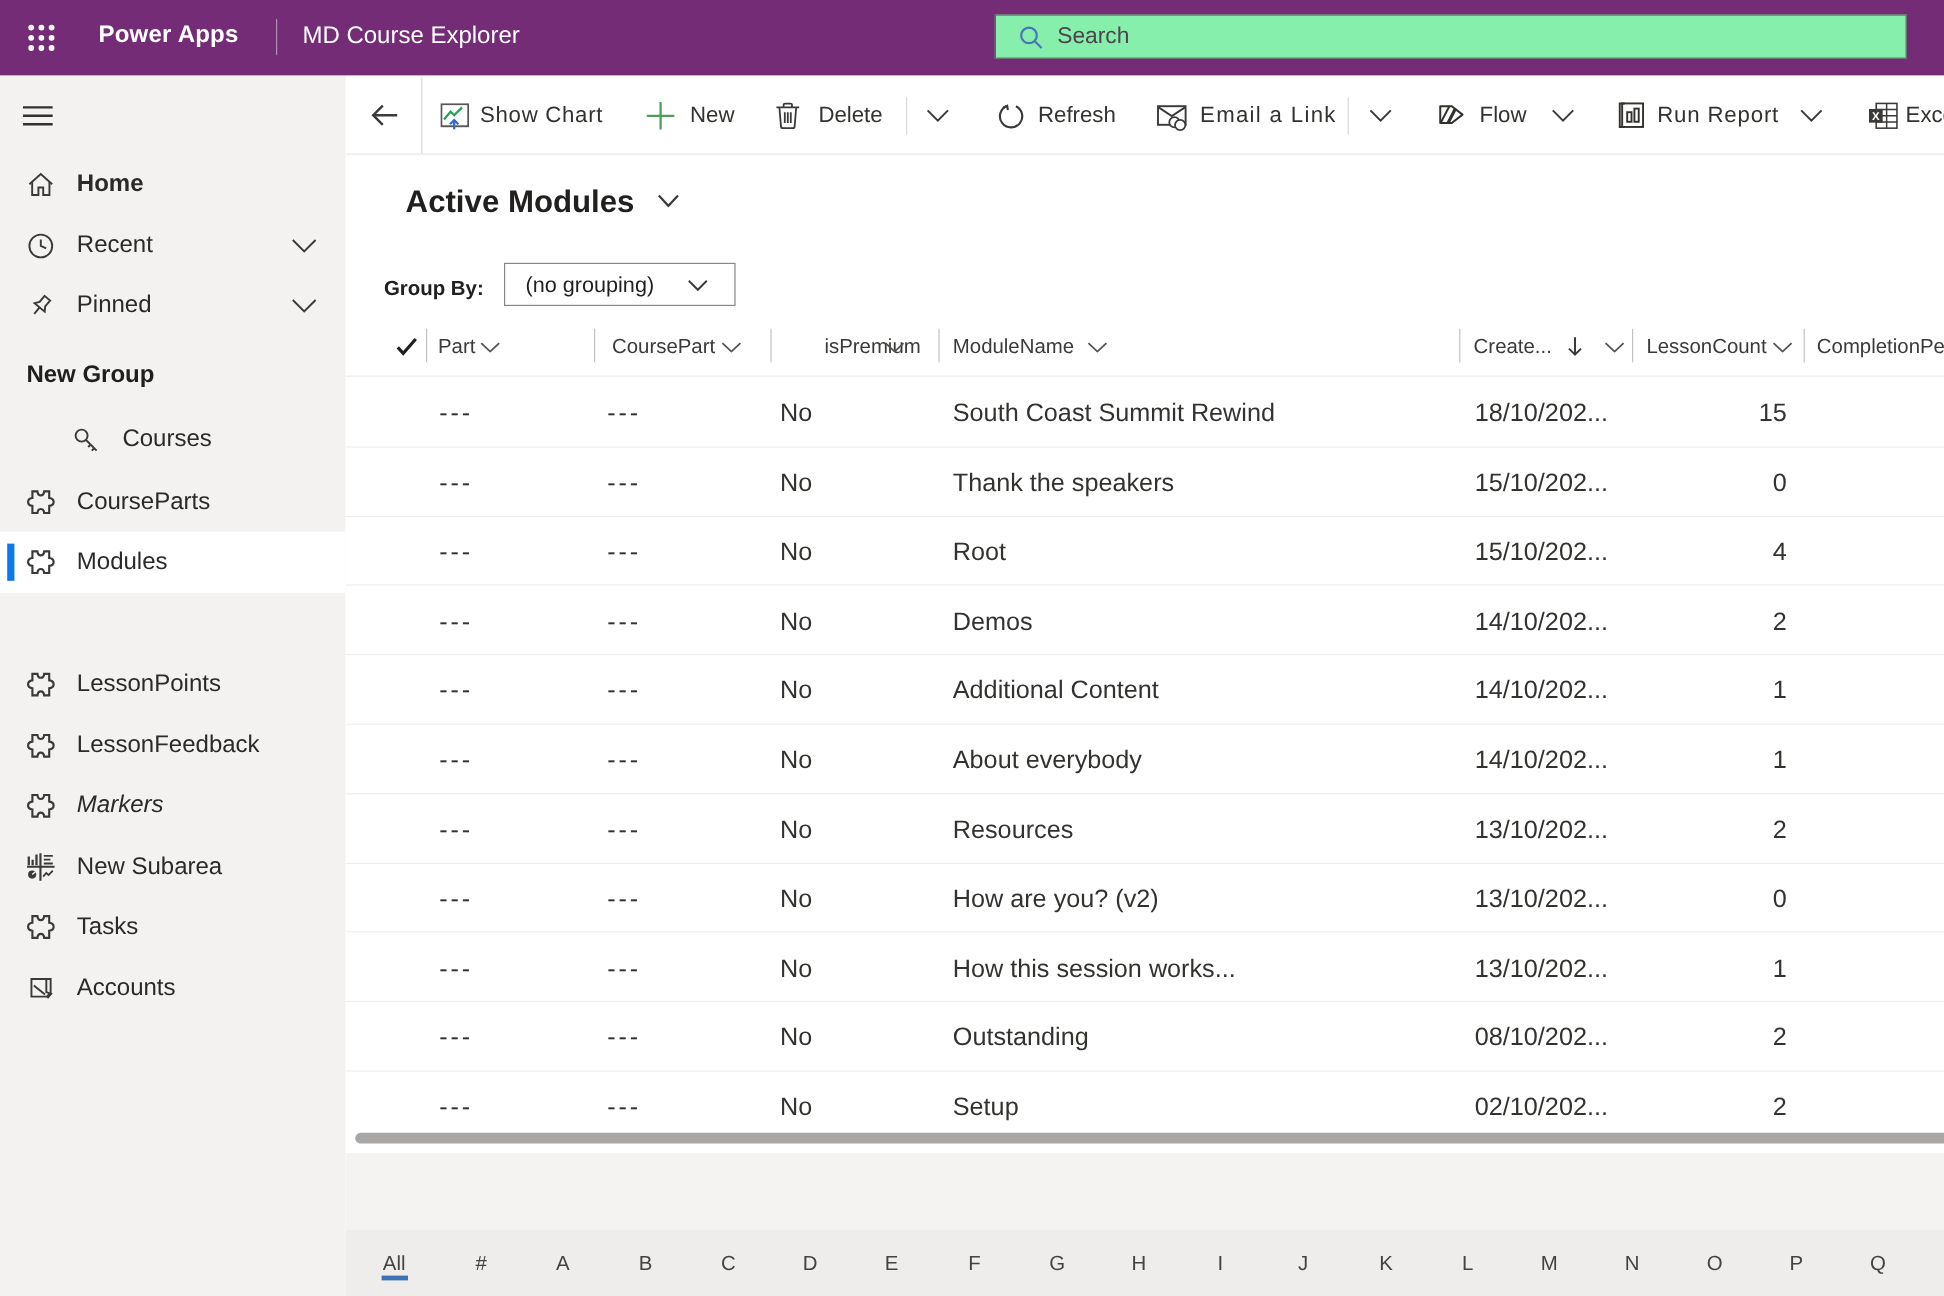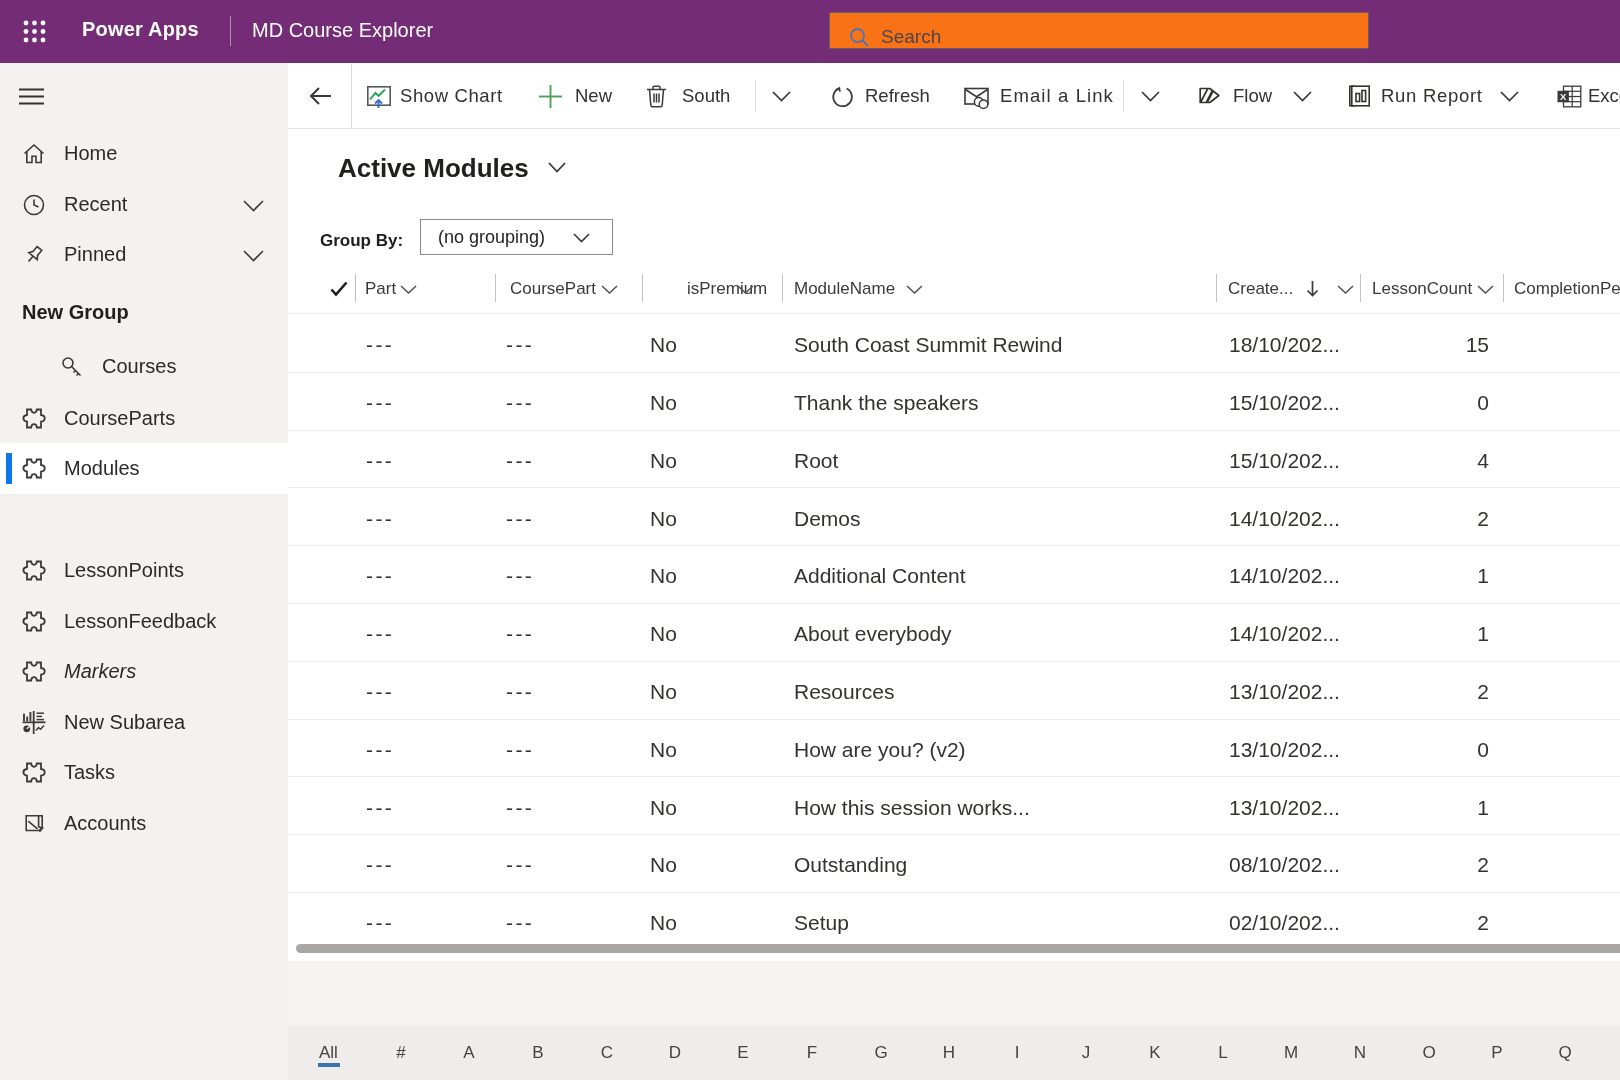--- a/index.html
+++ b/index.html
@@ -7,21 +7,21 @@
 body { font-family:"Liberation Sans", sans-serif; color:#323130; background:#fff; }
 #page { position:relative; width:1620px; height:1080px; }
 .abs { position:absolute; }
 
 
 #topbar { position:absolute; left:0; top:0; width:1620px; height:63px; background:#752C77; }
 #waffle { position:absolute; left:23px; top:20px; }
 #pa { position:absolute; left:82px; top:18px; font-size:20px; font-weight:bold; color:#fff; letter-spacing:0.2px; }
 #topsep { position:absolute; left:230px; top:16px; width:1px; height:30px; background:rgba(255,255,255,0.45); }
 #mdce { position:absolute; left:252px; top:19px; font-size:20px; color:#fff; }
-#searchbox { position:absolute; left:829px; top:12px; width:540px; height:37px; background:#f97316; border:1px solid #655F64; display:flex; align-items:flex-end; }
+#searchbox { position:absolute; left:829px; top:12px; width:760px; height:37px; background:#86efac; border:1px solid #655F64; display:flex; align-items:center; }
 #searchbox .sicon { margin-left:18px; }
 #searchbox .stext { margin-left:11px; font-size:19px; color:#4C454C; }
 
 
 #sidebar { position:absolute; left:0; top:63px; width:288px; height:1017px; background:#F3F2F1; }
 .srow { position:absolute; left:0; width:288px; height:51px; display:flex; align-items:center; }
 .srow .icn { position:absolute; left:22px; width:24px; height:24px; display:flex; align-items:center; justify-content:center; }
 .srow .lbl { position:absolute; left:64px; font-size:20px; color:#2B2A29; }
 .srow .chev { position:absolute; left:243px; top:50%; margin-top:-7px; }
 .shead { position:absolute; left:22px; font-size:20px; font-weight:bold; color:#201F1E; }
@@ -87,21 +87,21 @@
   </div>
 
   <div id="sidebar">
     <svg class="abs" style="left:19px; top:25px;" width="25" height="17" viewBox="0 0 25 17" stroke="#323130" stroke-width="2">
       <line x1="0" y1="1.5" x2="25" y2="1.5"></line>
         <line x1="0" y1="8.5" x2="25" y2="8.5"></line>
         <line x1="0" y1="15.5" x2="25" y2="15.5"></line>
     </svg>
     <div id="selrow"></div>
     <div id="selbar"></div>
-    <div class="srow" style="top:65px;">
+    <div class="srow" style="top:65px;font-weight:bold;">
         <span class="icn">
           <svg width="24" height="24" viewBox="0 0 24 24" fill="none" stroke="#3B3A39" stroke-width="1.6">
 <path d="M2.5 11.5 L12 3 L21.5 11.5"></path>
             <path d="M4.8 9.6 V20.5 H10 V14.2 H14 V20.5 H19.2 V9.6"></path>
           </svg>
         </span>
         <span class="lbl">Home</span>
       </div>
     <div class="srow" style="top:116px;">
         <span class="icn">
@@ -241,21 +241,21 @@
   <div class="citem ctext" style="left:575px;">New</div>
 
   <svg class="abs" style="left:646px; top:85px;" width="21" height="23" viewBox="0 0 21 23" fill="none" stroke="#3B3A39" stroke-width="1.5">
     <line x1="1" y1="4.5" x2="20" y2="4.5"></line>
     <path d="M7 4.5 V2.5 a1.2 1.2 0 0 1 1.2 -1.2 h4.6 a1.2 1.2 0 0 1 1.2 1.2 V4.5"></path>
     <path d="M3.5 4.5 l1.3 15.8 a1.6 1.6 0 0 0 1.6 1.5 h8.2 a1.6 1.6 0 0 0 1.6 -1.5 L17.5 4.5"></path>
     <line x1="8" y1="8.5" x2="8" y2="17.5"></line>
       <line x1="10.5" y1="8.5" x2="10.5" y2="17.5"></line>
       <line x1="13" y1="8.5" x2="13" y2="17.5"></line>
   </svg>
-  <div class="citem ctext" style="left:682px;">South</div>
+  <div class="citem ctext" style="left:682px;">Delete</div>
 
   <div class="cdiv" style="left:755px; top:81px; height:31px;"></div>
   <svg class="abs" style="left:772px; top:91px;" width="19" height="11" viewBox="0 0 19 11" fill="none" stroke="#3B3A39" stroke-width="1.7">
     <polyline points="1,1 9.5,9.5 18,1"></polyline>
   </svg>
 
   <svg class="abs" style="left:831px; top:85px;" width="24" height="23" viewBox="0 0 24 23" fill="none" stroke="#3B3A39" stroke-width="1.8">
     <path d="M15.6 3.5 A9.3 9.3 0 1 1 8.0 3.3"></path>
     <polyline points="4.8,5.0 8.3,3.2 8.9,6.7"></polyline>
   </svg>

